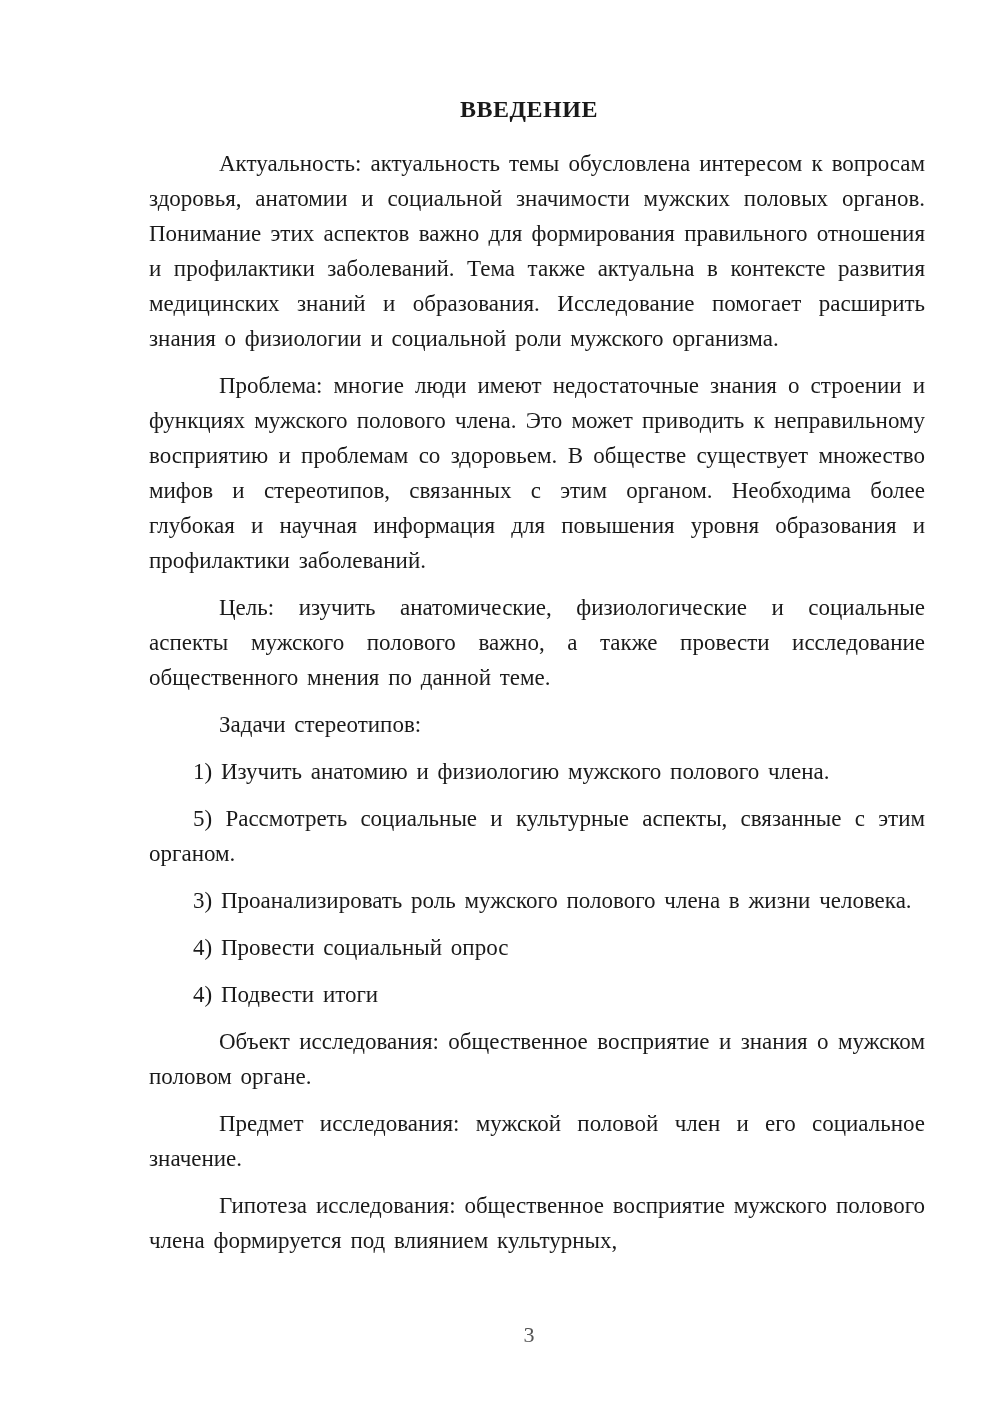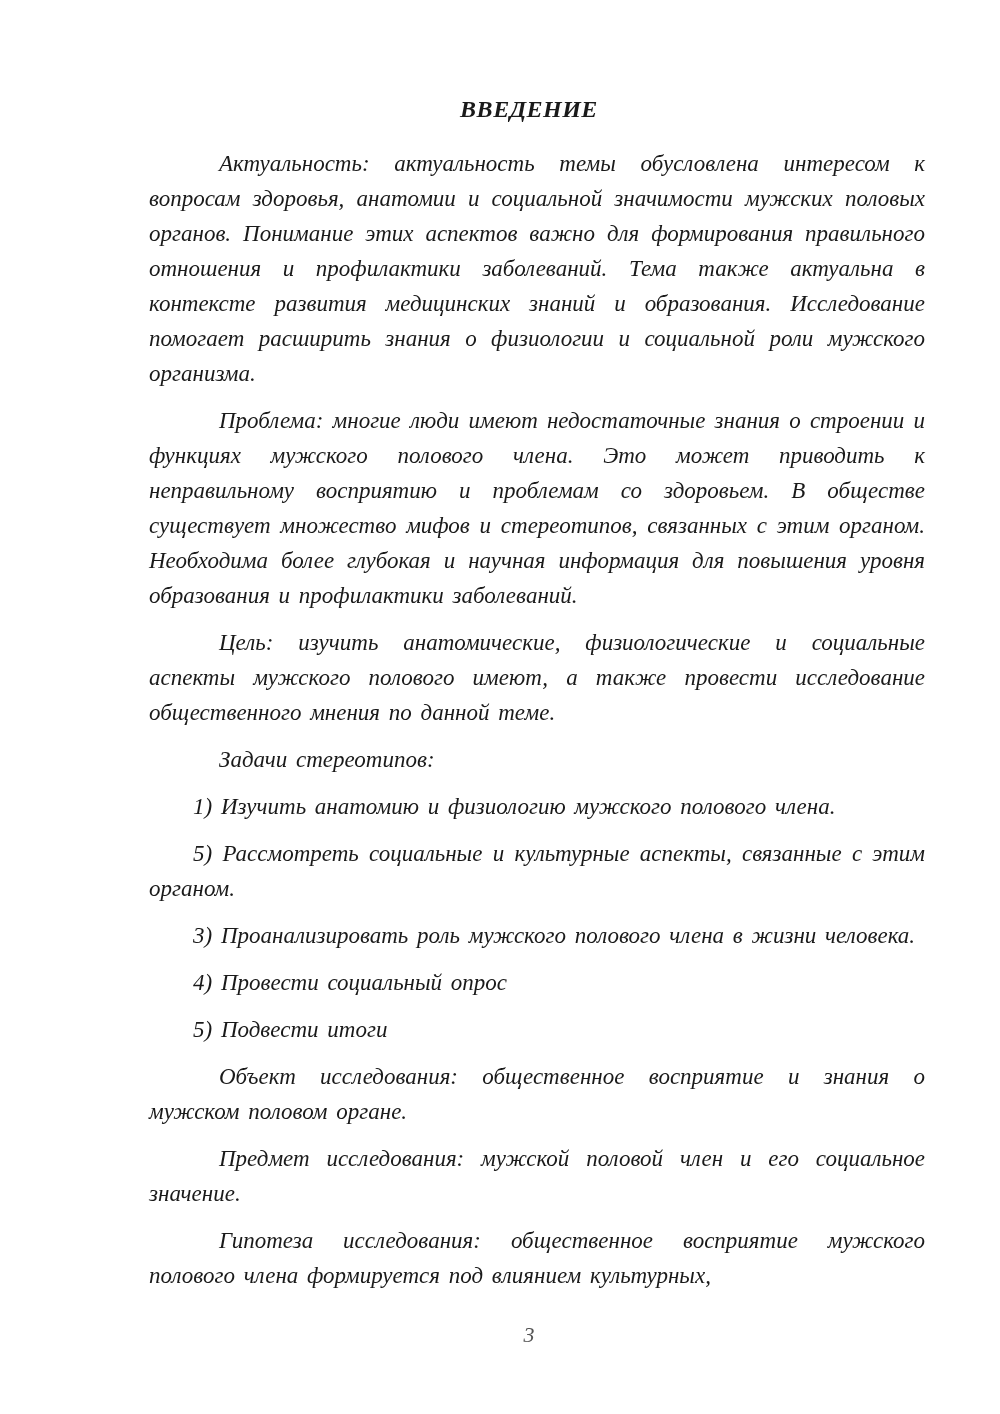--- a/index.html
+++ b/index.html
@@ -8,21 +8,20 @@
     background: #ffffff;
   }
   .page {
     position: relative;
     width: 1000px;
     height: 1414px;
     background: #ffffff;
     font-family: "Liberation Serif", serif;
     color: #1a1a1a;
     overflow: hidden;
-    font-style: italic;
   }
   .content {
     position: absolute;
     left: 133px;
     top: 94px;
     width: 792px;
   }
   .doc-title {
     font-size: 24px;
     line-height: 30px;
@@ -57,33 +56,33 @@
 <body>
 
 <div class="page">
   <div class="content">
     <h1 class="doc-title">ВВЕДЕНИЕ</h1>
 
     <p class="para">Актуальность: актуальность темы обусловлена интересом к вопросам здоровья, анатомии и социальной значимости мужских половых органов. Понимание этих аспектов важно для формирования правильного отношения и профилактики заболеваний. Тема также актуальна в контексте развития медицинских знаний и образования. Исследование помогает расширить знания о физиологии и социальной роли мужского организма.</p>
 
     <p class="para">Проблема: многие люди имеют недостаточные знания о строении и функциях мужского полового члена. Это может приводить к неправильному восприятию и проблемам со здоровьем. В обществе существует множество мифов и стереотипов, связанных с этим органом. Необходима более глубокая и научная информация для повышения уровня образования и профилактики заболеваний.</p>
 
-    <p class="para">Цель: изучить анатомические, физиологические и социальные аспекты мужского полового имеют, а также провести исследование общественного мнения по данной теме.</p>
+    <p class="para">Цель: изучить анатомические, физиологические и социальные аспекты мужского полового важно, а также провести исследование общественного мнения по данной теме.</p>
 
     <p class="para">Задачи стереотипов:</p>
 
     <p class="para task">1) Изучить анатомию и физиологию мужского полового члена.</p>
 
     <p class="para task">5) Рассмотреть социальные и культурные аспекты, связанные с этим органом.</p>
 
     <p class="para task">3) Проанализировать роль мужского полового члена в жизни человека.</p>
 
     <p class="para task">4) Провести социальный опрос</p>
 
-    <p class="para task">5) Подвести итоги</p>
+    <p class="para task">4) Подвести итоги</p>
 
     <p class="para">Объект исследования: общественное восприятие и знания о мужском половом органе.</p>
 
     <p class="para">Предмет исследования: мужской половой член и его социальное значение.</p>
 
     <p class="para">Гипотеза исследования: общественное восприятие мужского полового члена формируется под влиянием культурных,</p>
   </div>
 
   <div class="page-num">3</div>
 </div>

